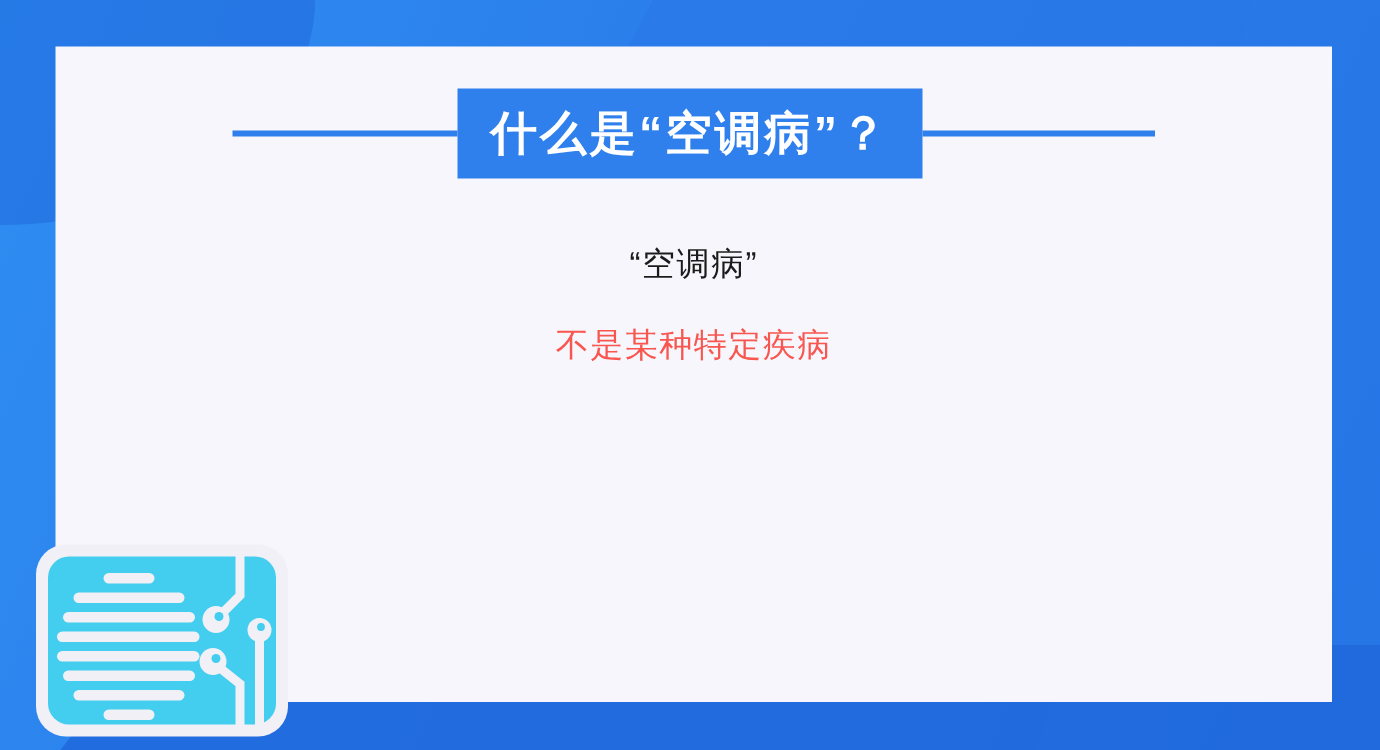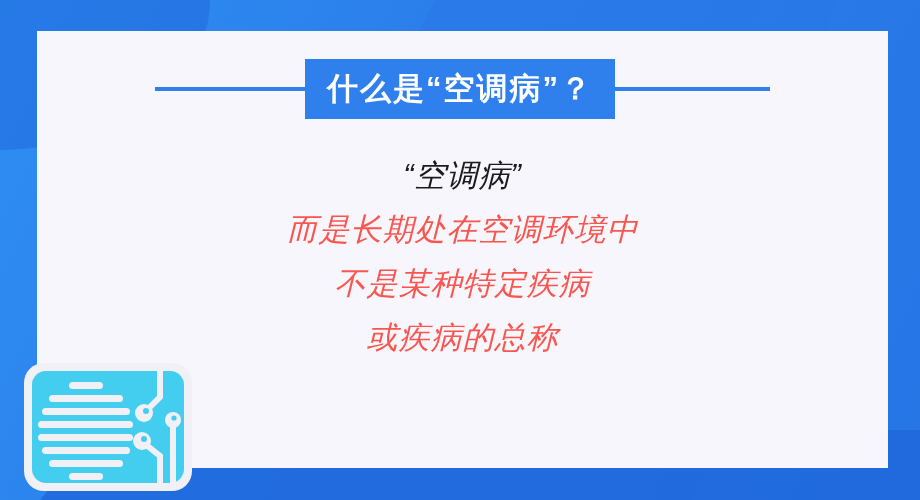--- a/index.html
+++ b/index.html
@@ -106,25 +106,24 @@
   }
   
   .body-text {
     position: absolute;
     left: 0;
     top: 118px;
     width: 851px;
     text-align: center;
   }
   .line {
-    font-size: 31px;
+    font-size: 22px;
     line-height: 54px;
     letter-spacing: 1px;
     white-space: nowrap;
-    font-style: italic;
   }
   .line.dark { color: #1b1b1b; }
   .line.red  { color: #f9564f; }
   
   .icon-wrap {
     position: absolute;
     left: 22px;
     bottom: 7px;
     width: 172px;
     height: 132px;
@@ -145,23 +144,21 @@
   <div class="card">
 
     <div class="heading-row">
       <div class="rule rule-left"></div>
       <div class="title-banner">什么是“空调病”？</div>
       <div class="rule rule-right"></div>
     </div>
 
     <div class="body-text">
       <div class="line dark">“空调病”</div>
-      <div class="line red">而是长期处在空调环境中</div>
       <div class="line red">不是某种特定疾病</div>
-      <div class="line red">或疾病的总称</div>
     </div>
   </div>
 
   <div class="icon-wrap">
     <svg width="172" height="132" viewBox="0 0 172 132" xmlns="http://www.w3.org/2000/svg">
 
       <rect x="2" y="2" width="168" height="128" rx="20" ry="20" fill="#f1f0f6"></rect>
 
       <rect x="10" y="10" width="152" height="112" rx="14" ry="14" fill="#43cdef"></rect>
 

